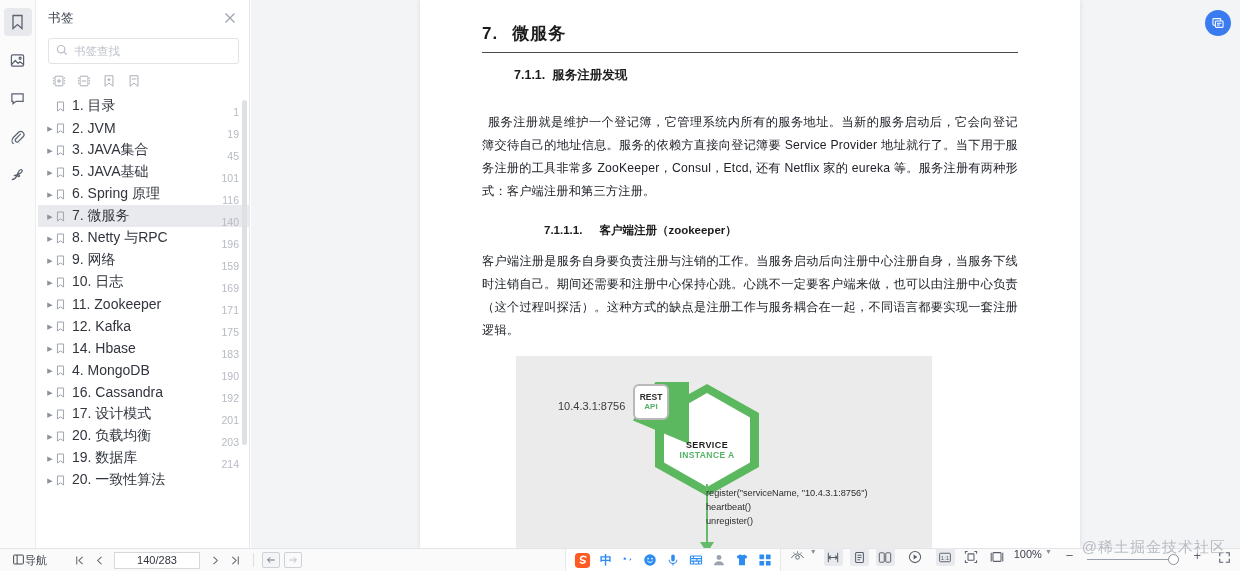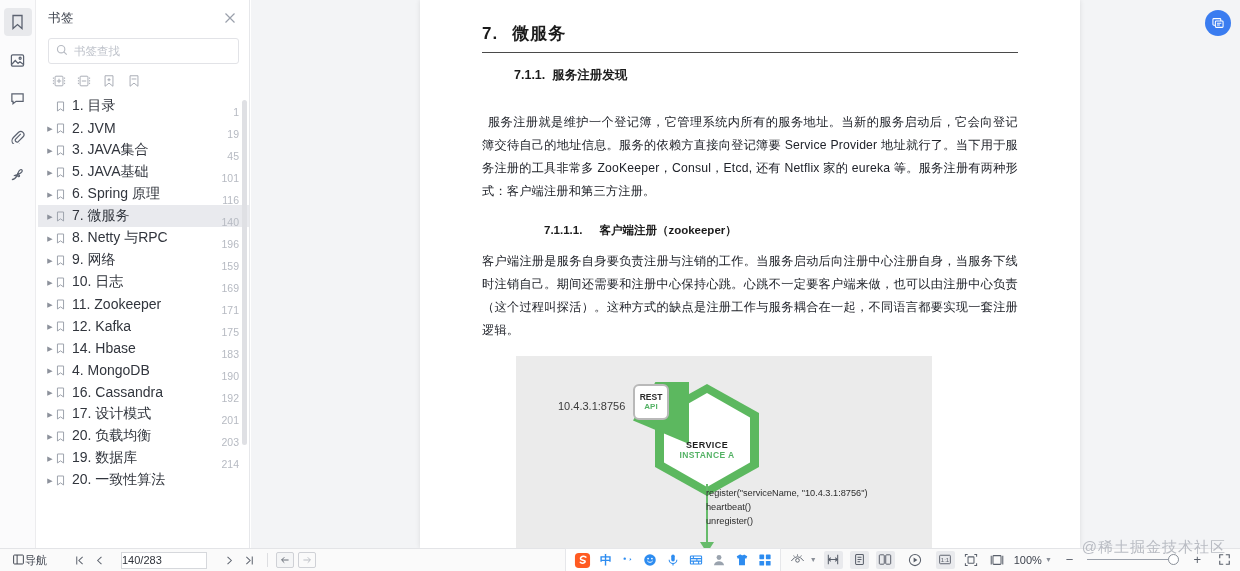--- a/index.html
+++ b/index.html
@@ -187,22 +187,22 @@
     position: absolute; left: 0; bottom: 0; width: 1240px; height: 23px;
     background: #fafafa; border-top: 1px solid #e3e4e7;
     display: flex; align-items: center; font-size: 11px; color: #4b5059;
   }
   .sb-group { display:flex; align-items:center; }
   .nav-btn { display:flex; align-items:center; padding:0 6px; color:#3d424d;font-family:Liberation Serif, serif; }
   .nav-btn span { font-size: 11px; }
   .arrow-btn { width: 20px; height: 19px; display:flex; align-items:center; justify-content:center; color:#5d636e; }
   .page-field {
     width: 86px; height: 17px; border: 1px solid #d6d8dc; background:#fff;
-    display:flex; align-items:center; justify-content:flex-start;
-    font-size: 11px; color:#2f333b; margin: 0 12px;
+    display:flex; align-items:center; justify-content:center;
+    font-size: 11px; color:#2f333b; margin: 0 5px;
   }
   .sep { width: 1px; height: 14px; background: #dddee1; margin: 0 8px; }
   .sq-btn {
     width: 18px; height: 16px; border: 1px solid #cfd1d6; background: #f4f5f6;
     display:flex;align-items:center;justify-content:center; color:#5d636e; margin-right:4px;
     border-radius: 2px;
   }
   .sq-btn.dim { color:#b7bac0; background:#fafafa; }
 
   
@@ -210,21 +210,21 @@
     position:absolute; left: 565px; bottom: 0; height: 23px;
     display:flex; align-items:center; gap: 9px; padding: 0 8px;
     background:#fff; border: 1px solid #e6e7ea; border-bottom:none;
   }
   .ime-logo { width:17px;height:17px; display:flex;align-items:center;justify-content:center;}
   .ime-ic { color:#2d8cf0; display:flex; align-items:center; justify-content:center; }
   .ime-cn { font-size: 12px; color:#2d8cf0; font-weight:bold;}
 
   .right-tools {
     position:absolute; right: 6px; bottom: 0; height: 23px;
-    display:flex; align-items:center; gap: 7px; font-size:11px; color:#4b5059;
+    display:flex; gap: 7px; font-size:11px; color:#4b5059;
   }
   .rt-ic { width: 19px; height: 18px; display:flex;align-items:center;justify-content:center; color:#5a606b; border-radius:2px;}
   .rt-ic.boxed { background:#e9eaed; }
   .caret { font-size:7px; color:#8a8f98; margin-left:-4px; }
   .zoom-val { font-size:11px; color:#3d424d; }
   .slider { display:flex; align-items:center; gap:0; }
   .slider .track { width: 92px; height: 1px; background:#9aa0aa; position:relative; }
   .slider .knob {
     position:absolute; right: 0px; top: -5px; width: 11px; height: 11px;
     border-radius:50%; background:#fff; border:1.5px solid #8a9099;

